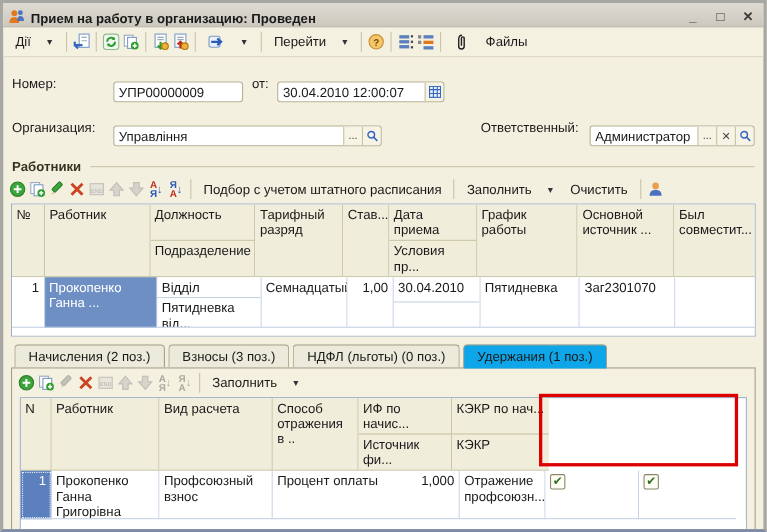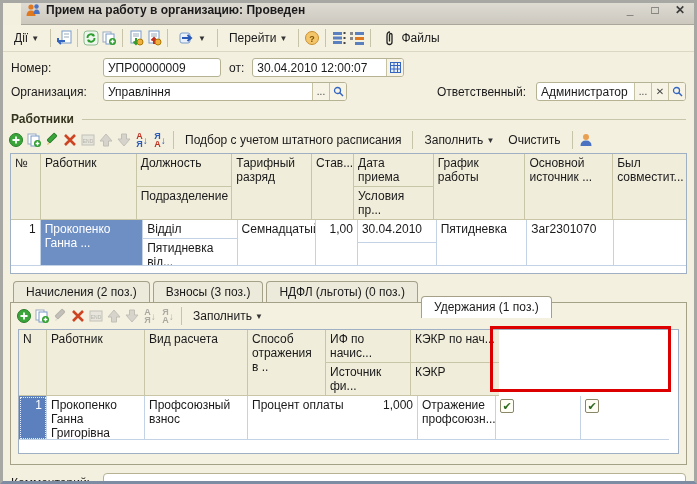--- a/index.html
+++ b/index.html
@@ -15,57 +15,56 @@
     border: 3px solid #a7a7a3;
     border-bottom-color: #7d8ca3;
     background: #f3f0e0;
     display: flex; flex-direction: column;
     overflow: hidden;
   }
   
   .titlebar {
     height: 22px; flex: 0 0 22px;
     background: linear-gradient(#dedbd3,#ccc8be);
-    display: flex; align-items: flex-start;
+    display: flex; align-items: flex-end;
     padding: 0 4px; gap: 5px;
     border-bottom: 1px solid #a9a69c;
-    margin-left: 18px;
   }
   .titlebar .title { font-weight: bold; font-size: 12px; flex: 1; white-space: nowrap; overflow: hidden; }
   .winbtn {
     width: 20px; height: 16px; text-align: center; line-height: 15px;
     font-size: 12px; color: #3c3c3c; font-weight: bold; cursor: default;
   }
   
   .toolbar {
     height: 27px; flex: 0 0 27px;
     display: flex; align-items: center; gap: 2px;
     padding: 0 5px;
     background: #f4f1e1;
     border-bottom: 1px solid #dcd8c4;
   }
   .tb-sep { width: 1px; height: 18px; background: #c8c4aa; margin: 0 3px; flex: 0 0 1px; }
   .tbtn {
-    display: inline-flex; align-items: center; gap: 3px;
+    display: inline-flex; align-items: center; gap: 13px;
     padding: 2px 5px; border: 1px solid transparent; border-radius: 2px;
     white-space: nowrap; color: #1a1a1a;
   }
   .arrow-down { font-size: 8px; color: #333; }
   .icon16 { width: 16px; height: 16px; display: inline-flex; align-items: center; justify-content: center; flex: 0 0 16px; }
   .icon16 svg { width: 16px; height: 16px; }
   .icon-disabled { opacity: 0.45; filter: grayscale(100%); }
   .sort-glyph { font-size: 9px; line-height: 8px; text-align:center; font-weight: bold; }
   
   .formarea { padding: 6px 8px 4px 8px; }
   .frow { display: flex; align-items: center; margin-bottom: 5px; }
   .flabel { width: 92px; flex: 0 0 92px; }
   .field {
     display: flex; align-items: center;
     border: 1px solid #b6b294; border-radius: 3px; background: #fff;
-    height: 19px; padding-left: 4px; overflow: hidden;
+    height: 19px; padding-left: 4px; overflow: hidden; margin-top: 16px;
   }
   .field .val { flex: 1; white-space: nowrap; overflow: hidden; }
   .fbtn {
     height: 17px; min-width: 17px; border-left: 1px solid #c6c2a4;
     display: inline-flex; align-items: center; justify-content: center;
     font-size: 10px; color: #444; background: #f7f4e6; padding: 0 2px;
   }
   
   .section-head { display: flex; align-items: center; padding: 2px 8px 1px 8px; }
   .section-head .stitle { font-weight: bold; color: #35351f; margin-right: 8px; white-space: nowrap; }
@@ -88,21 +87,21 @@
   .num-r { text-align: right; }
   .empty-strip { background: #fff; }
   
   .tabs { display: flex; align-items: flex-end; padding: 6px 10px 0 10px; gap: 3px; }
   .tab {
     border: 1px solid #a5a189; border-bottom: none;
     border-radius: 4px 4px 0 0;
     padding: 3px 12px 3px 12px;
     background: #eceadb; white-space: nowrap;
   }
-  .tab.active { background: #ffffff; position: relative; top: 16px; padding-bottom: 4px; }
+  .tab.active { background: #0ea5e9; position: relative; top: 1px; padding-bottom: 4px; }
   .panel {
     margin: 0 7px; border: 1px solid #a5a189; background: #f4f1e1;
     padding-bottom: 10px;
   }
   .panel .toolbar { border-bottom: none; background: transparent; }
   .t2wrap { position: relative; margin: 0 7px; }
   .t2wrap .tbl { margin: 0; }
   .annotation-rect {
     position: absolute; left: 472px; top: -3px;
     width: 181px; height: 66px;

